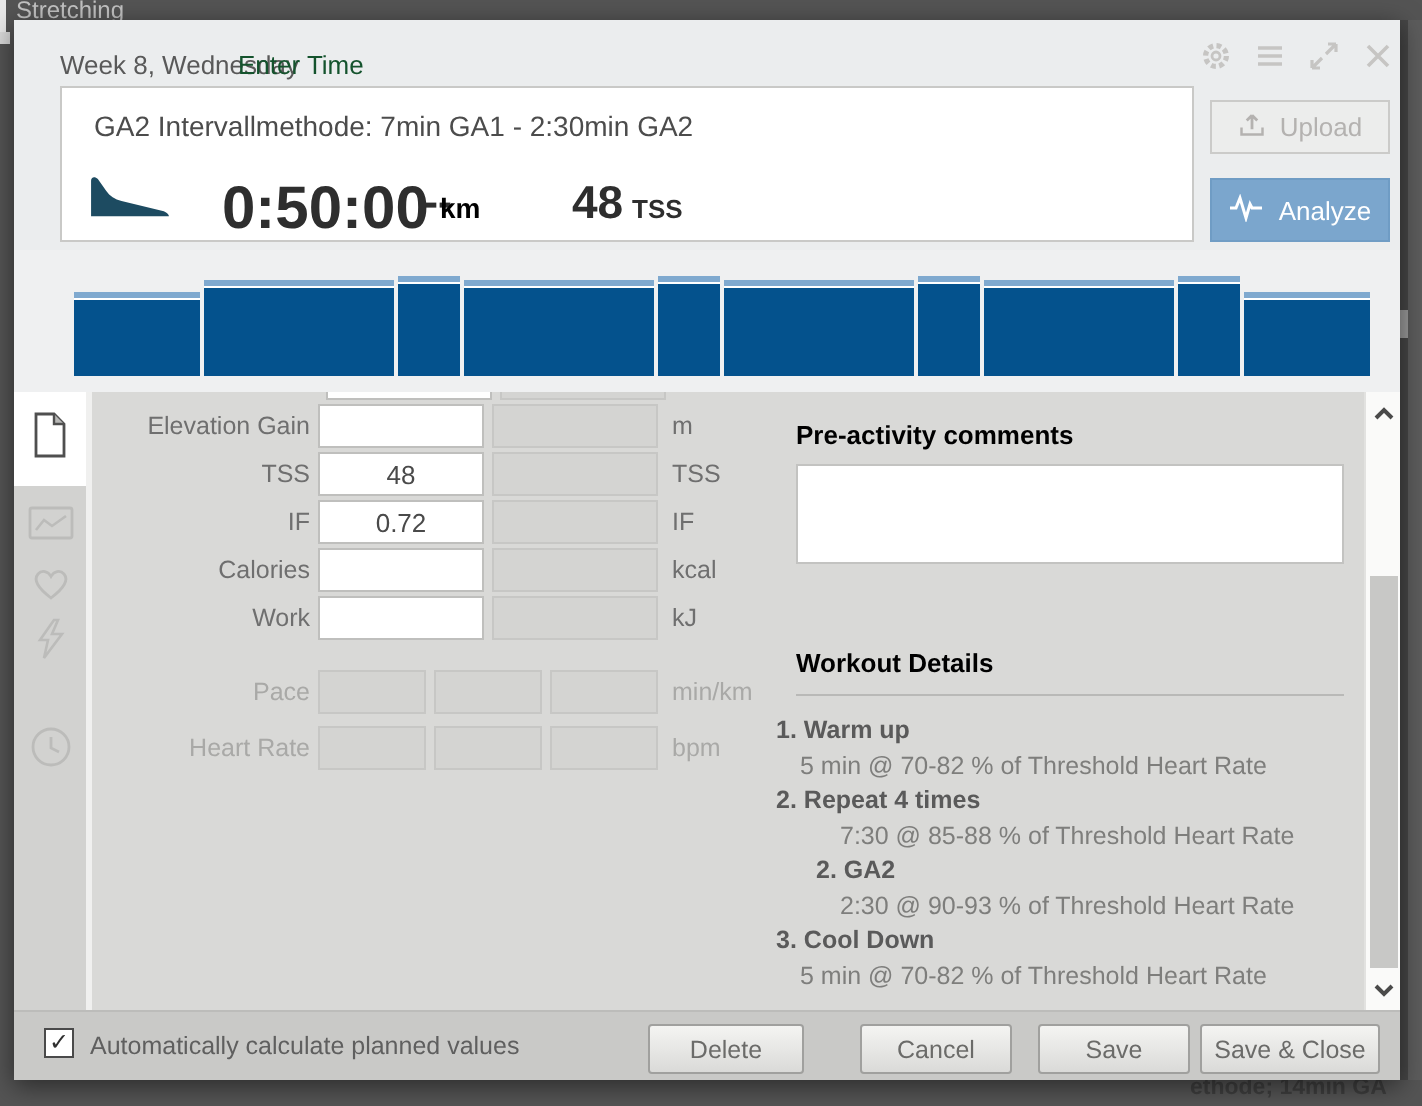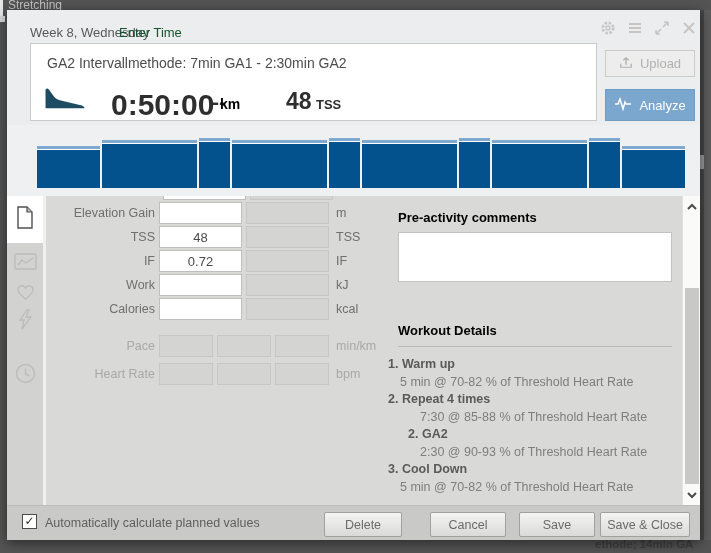--- a/index.html
+++ b/index.html
@@ -237,30 +237,30 @@
           <span class="fin-gray"></span>
           <span class="funit">TSS</span>
         </div>
         <div class="frow">
           <span class="flabel">IF</span>
           <input class="fin" value="0.72" style="">
           <span class="fin-gray"></span>
           <span class="funit">IF</span>
         </div>
         <div class="frow">
+          <span class="flabel">Calories</span>
+          <input class="fin" value="" style="">
+          <span class="fin-gray"></span>
+          <span class="funit">kcal</span>
+        </div>
+        <div class="frow">
           <span class="flabel">Work</span>
           <input class="fin" value="" style="">
           <span class="fin-gray"></span>
           <span class="funit">kJ</span>
-        </div>
-        <div class="frow">
-          <span class="flabel">Calories</span>
-          <input class="fin" value="" style="">
-          <span class="fin-gray"></span>
-          <span class="funit">kcal</span>
         </div>
       </div>
 
       <div class="minmax">
         <div class="mm-row">
           <span class="mm-label">Pace</span>
           <span class="mm-in"></span>
           <span class="mm-in"></span>
           <span class="mm-in"></span>
           <span class="mm-unit">min/km</span>

